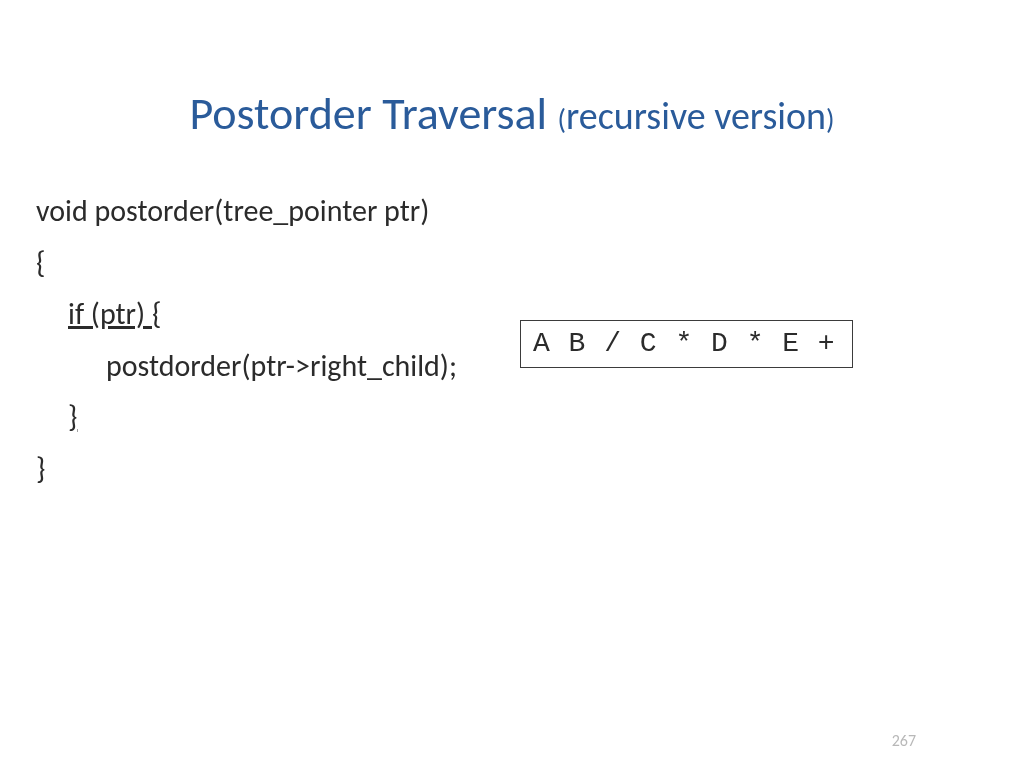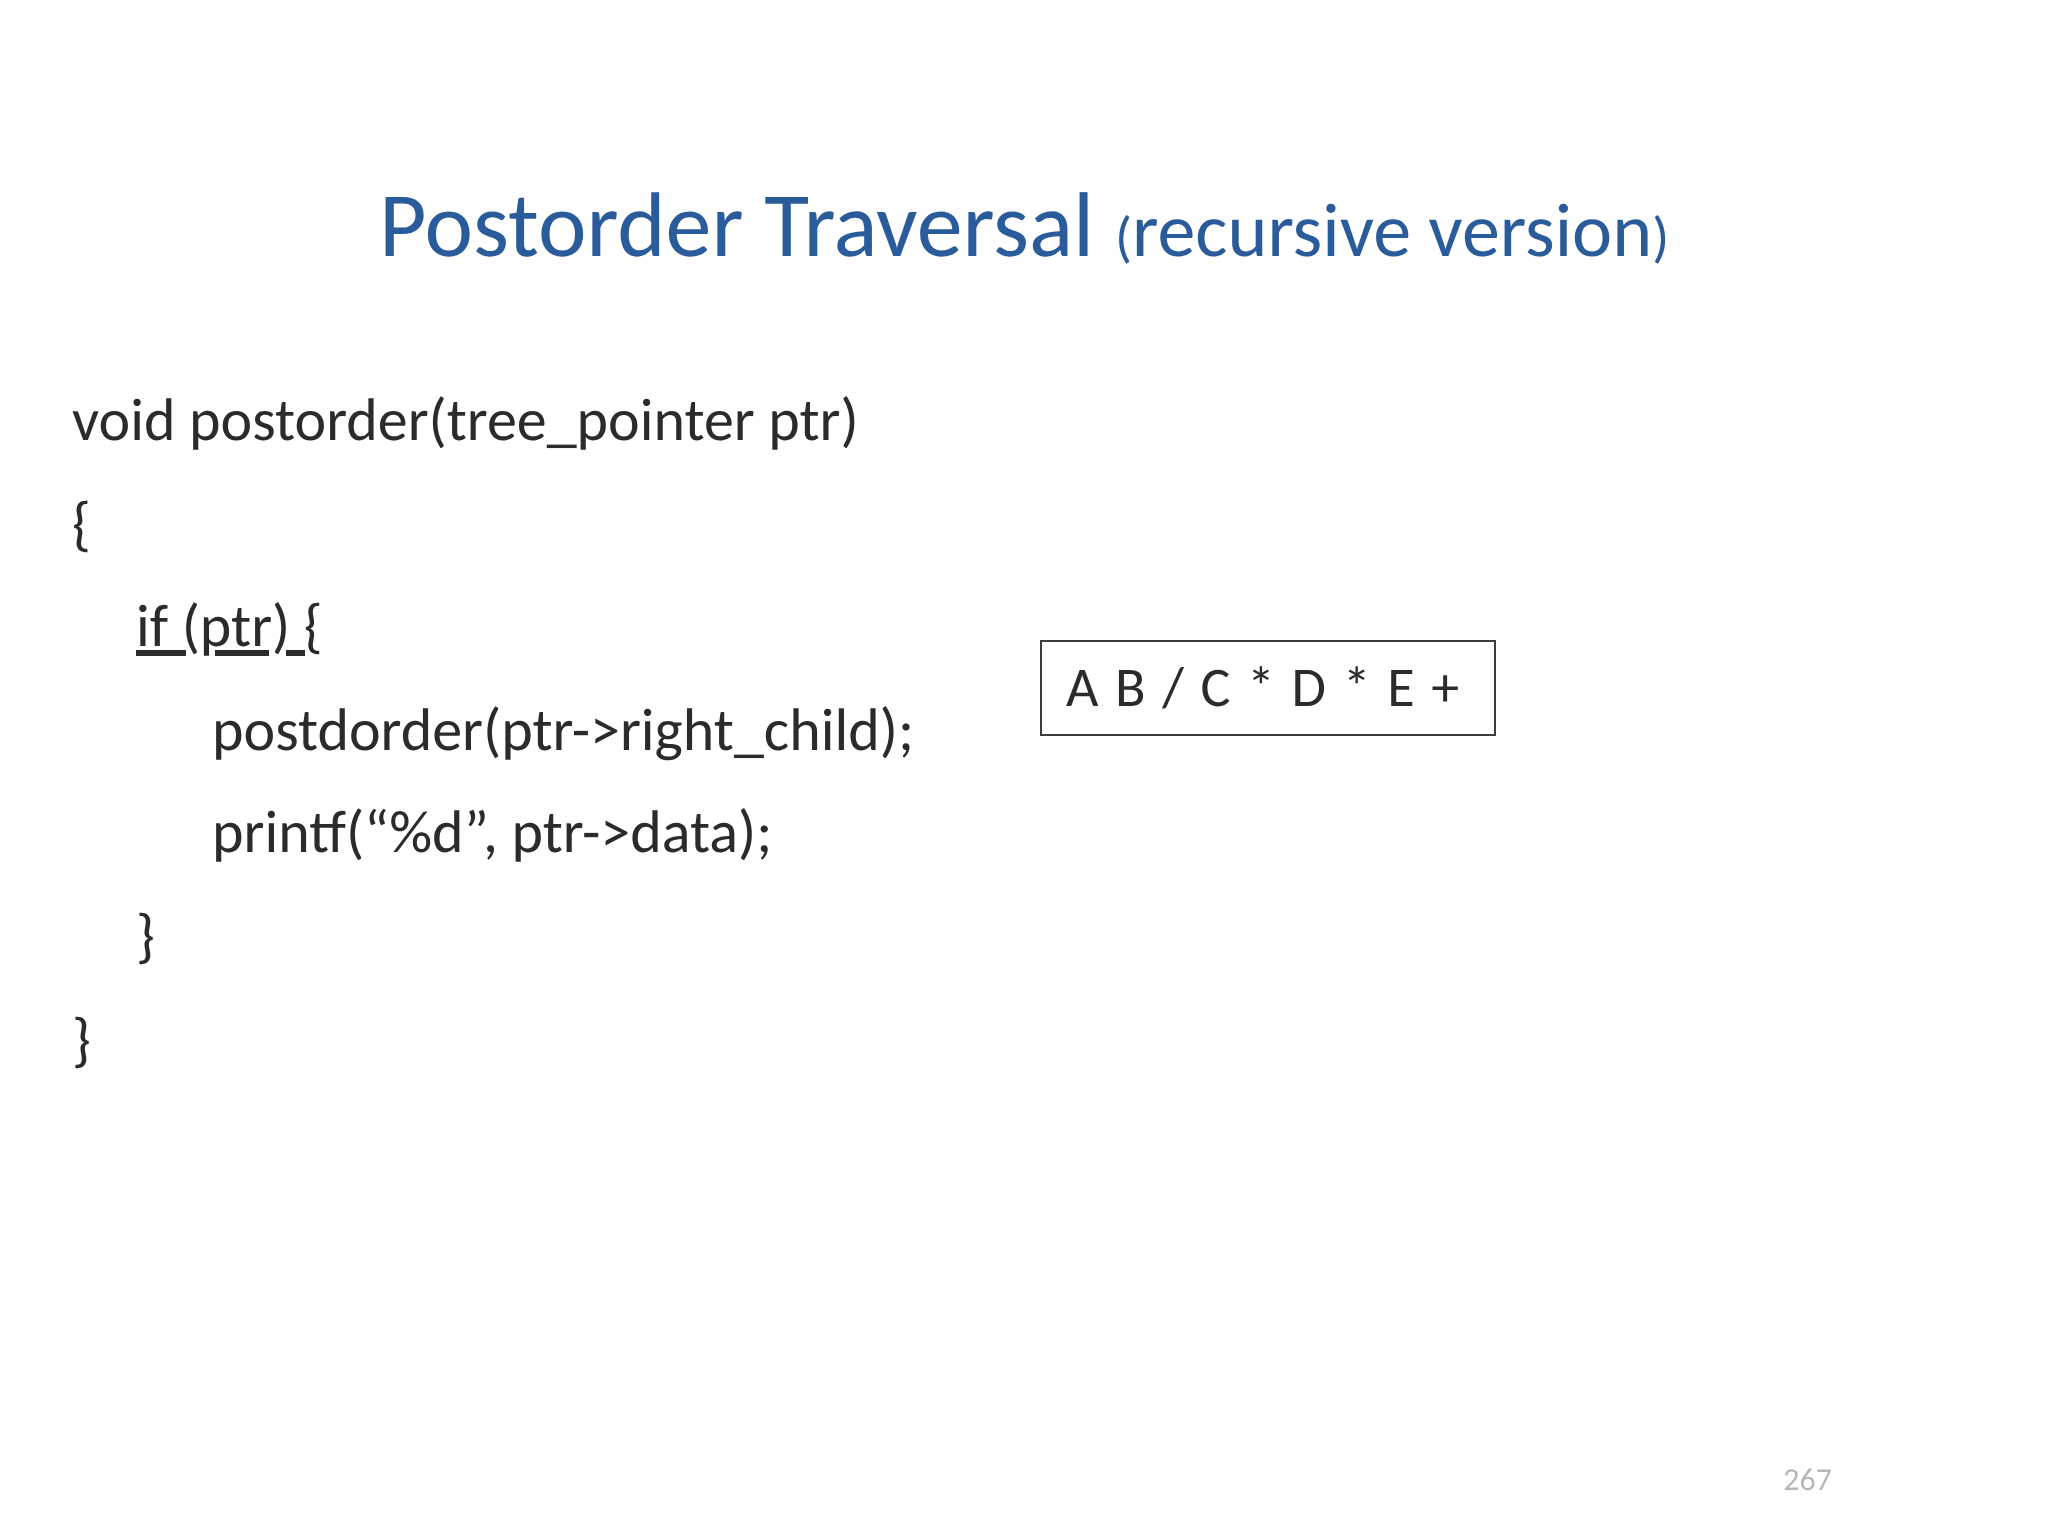--- a/index.html
+++ b/index.html
@@ -54,20 +54,21 @@
     position: absolute;
     top: 320px;
     left: 520px;
     border: 1.5px solid #3b3b3b;
     padding: 6px 16px 6px 12px;
     font-size: 28px;
     color: #2b2b2b;
     background: #ffffff;
     line-height: 1.2;
     letter-spacing: 1px;
+    font-family: Liberation Mono, monospace;
   }
   .page-num {
     position: absolute;
     bottom: 18px;
     right: 28px;
     font-size: 16px;
     color: #b8b8b8;
   }
 </style>
 </head>
@@ -80,21 +81,20 @@
     <span class="sub">
       <span class="paren">(</span><span>recursive  version</span><span class="paren">)</span>
     </span>
   </div>
 
   <div class="code">
     <div>void postorder(tree_pointer ptr)</div>
     <div>{</div>
     <div class="in1">if (ptr) {</div>
     <div class="in2">postdorder(ptr-&gt;right_child);</div>
-    <div class="in2">printf(“%d”, ptr-&gt;data);</div>
     <div class="in1">}</div>
     <div>}</div>
   </div>
 
   <div class="output-box">A B / C * D * E +</div>
 
   <div class="page-num">267</div>
 
 </div>
 

